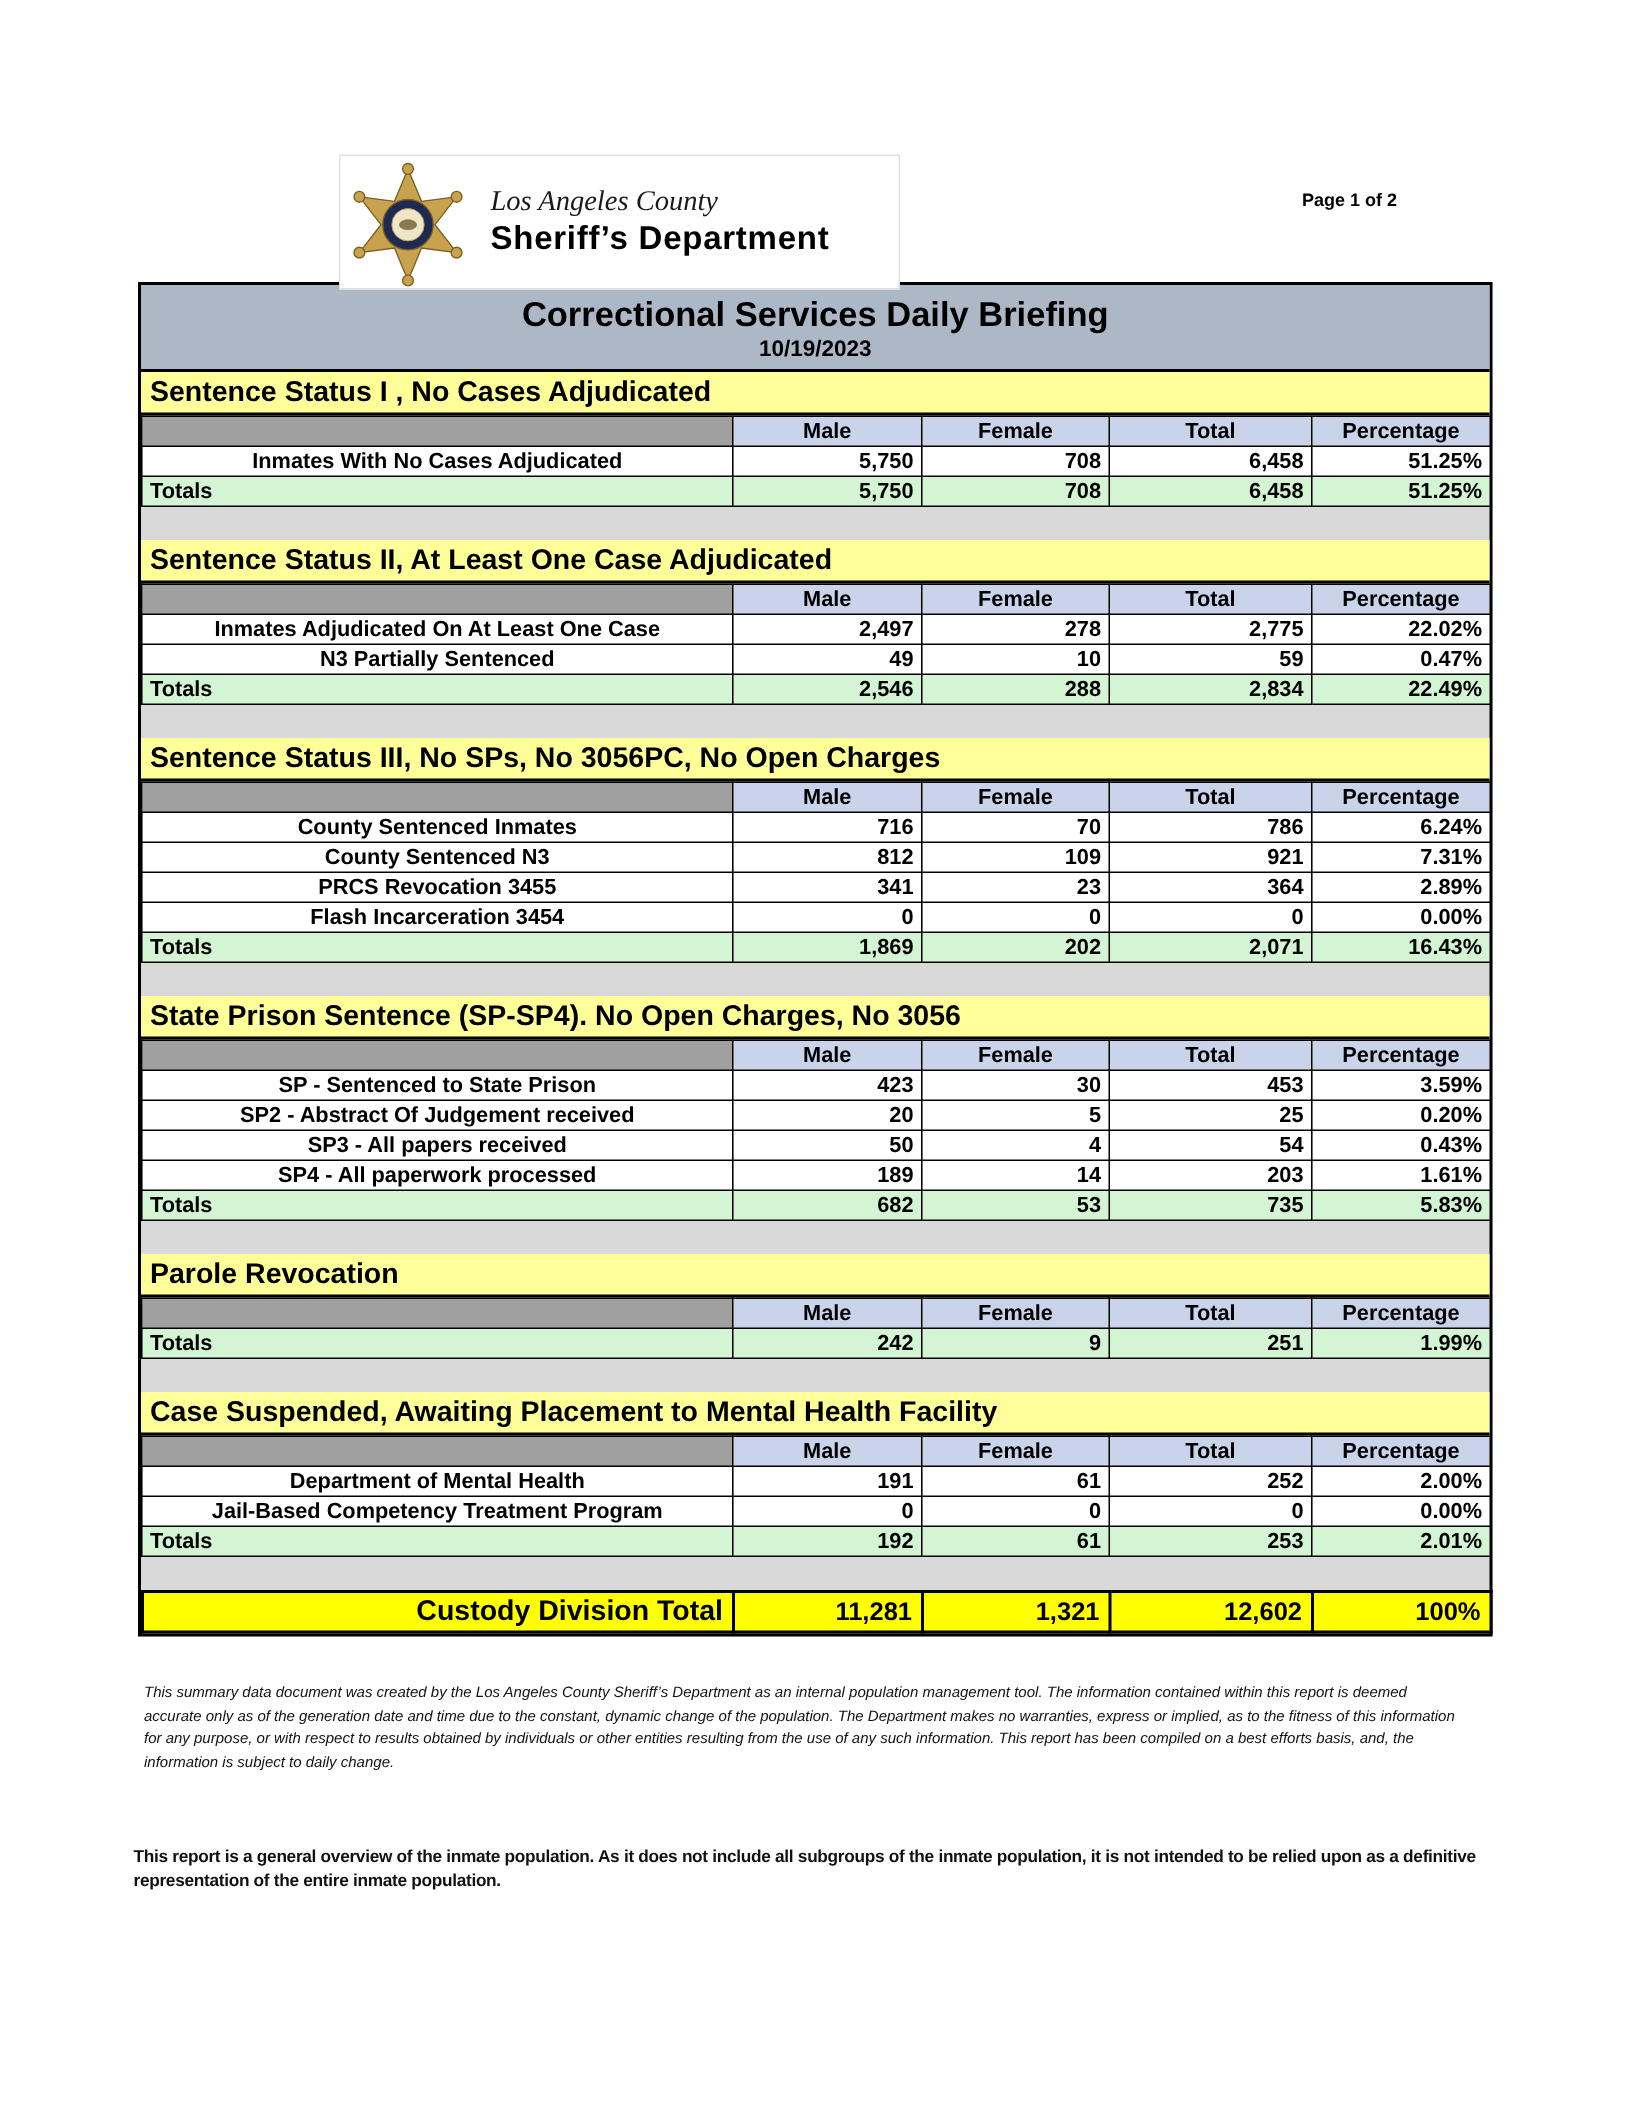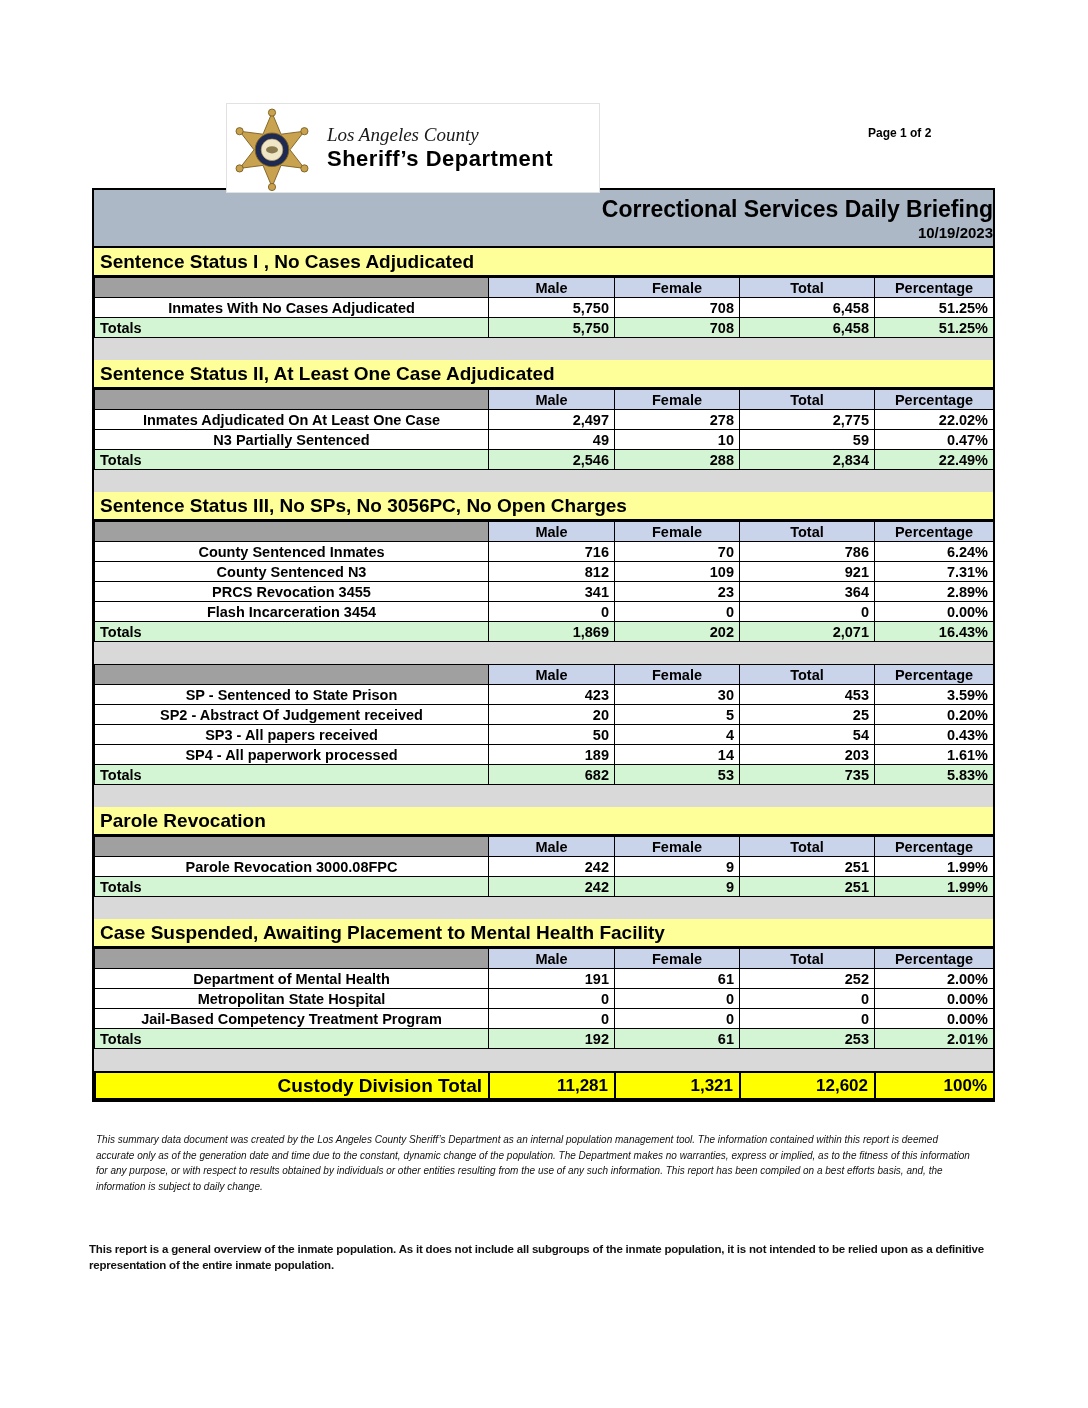--- a/index.html
+++ b/index.html
@@ -18,21 +18,21 @@
   .county-line{font-family:"Liberation Serif", serif;font-style:italic;font-size:19px;color:#1a1a1a;}
   .dept-line{font-size:22px;font-weight:bold;letter-spacing:0.5px;color:#000;margin-top:0px;}
   .page-number{position:absolute;left:868px;top:126px;font-size:12px;font-weight:bold;}
   
   .report-block{
     margin-left:92px;width:903px;box-sizing:border-box;
     background:var(--block-bg);border:2px solid var(--border);
   }
   .title-bar{
     background:var(--title-bar-bg);border-bottom:2px solid var(--border);
-    text-align:right;padding:6px 0 5px 0;
+    text-align:center;padding:6px 0 5px 0;
   }
   .title-main{font-size:23px;font-weight:bold;}
   .title-date{font-size:15px;font-weight:bold;margin-top:1px;}
   .section{margin-bottom:22px;}
   .section-title{
     background:var(--section-header-bg);border-bottom:2px solid var(--border);
     font-size:19px;font-weight:bold;padding:2px 16px 2px 6px;line-height:23px;
   }
   table.data-table{border-collapse:collapse;table-layout:fixed;width:100%;}
   table.data-table td, table.data-table th{
@@ -245,20 +245,21 @@
     <td class="num">1,869</td>
     <td class="num">202</td>
     <td class="num">2,071</td>
     <td class="num">16.43%</td>
   </tr>
 </tbody>
     </table>
   </section>
 
   <section class="section">
+    <div class="section-title">State Prison Sentence (SP-SP4). No Open Charges, No 3056</div>
     <table class="data-table">
       <colgroup>
             <col class="c-label">
             <col class="c-male">
             <col class="c-female">
             <col class="c-total">
             <col class="c-pct">
           </colgroup>
       <thead>
         <tr>
@@ -326,27 +327,20 @@
       <thead>
         <tr>
           <th class="spacer-cell"></th>
           <th class="col-head">Male</th>
           <th class="col-head">Female</th>
           <th class="col-head">Total</th>
           <th class="col-head">Percentage</th>
         </tr>
       </thead>
       <tbody>
-  <tr>
-    <td class="row-label">Parole Revocation 3000.08FPC</td>
-    <td class="num">242</td>
-    <td class="num">9</td>
-    <td class="num">251</td>
-    <td class="num">1.99%</td>
-  </tr>
 
   <tr class="totals-row">
     <td class="row-label">Totals</td>
     <td class="num">242</td>
     <td class="num">9</td>
     <td class="num">251</td>
     <td class="num">1.99%</td>
   </tr>
 </tbody>
     </table>
@@ -373,27 +367,20 @@
       </thead>
       <tbody>
   <tr>
     <td class="row-label">Department of Mental Health</td>
     <td class="num">191</td>
     <td class="num">61</td>
     <td class="num">252</td>
     <td class="num">2.00%</td>
   </tr>
 
-  <tr>
-    <td class="row-label">Metropolitan State Hospital</td>
-    <td class="num">0</td>
-    <td class="num">0</td>
-    <td class="num">0</td>
-    <td class="num">0.00%</td>
-  </tr>
 
 
   <tr>
     <td class="row-label">Jail-Based Competency Treatment Program</td>
     <td class="num">0</td>
     <td class="num">0</td>
     <td class="num">0</td>
     <td class="num">0.00%</td>
   </tr>
 

